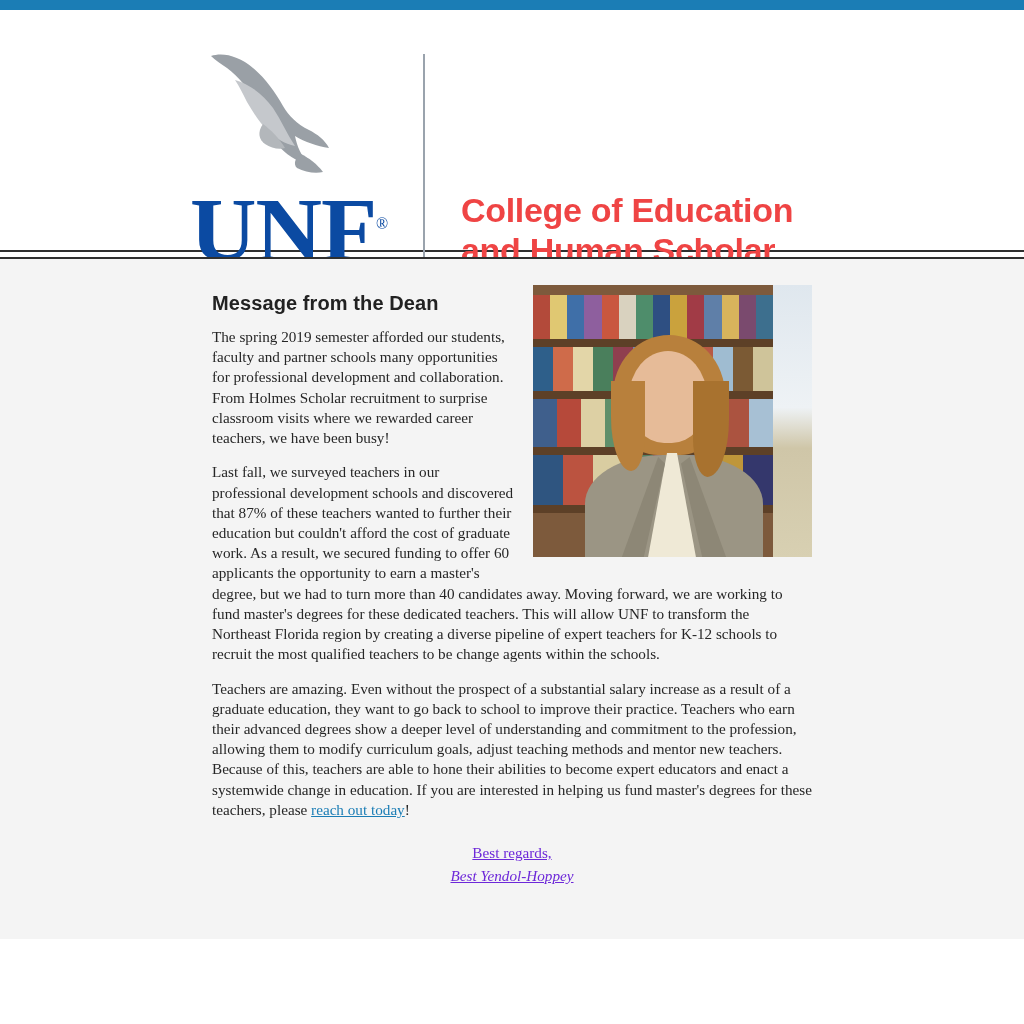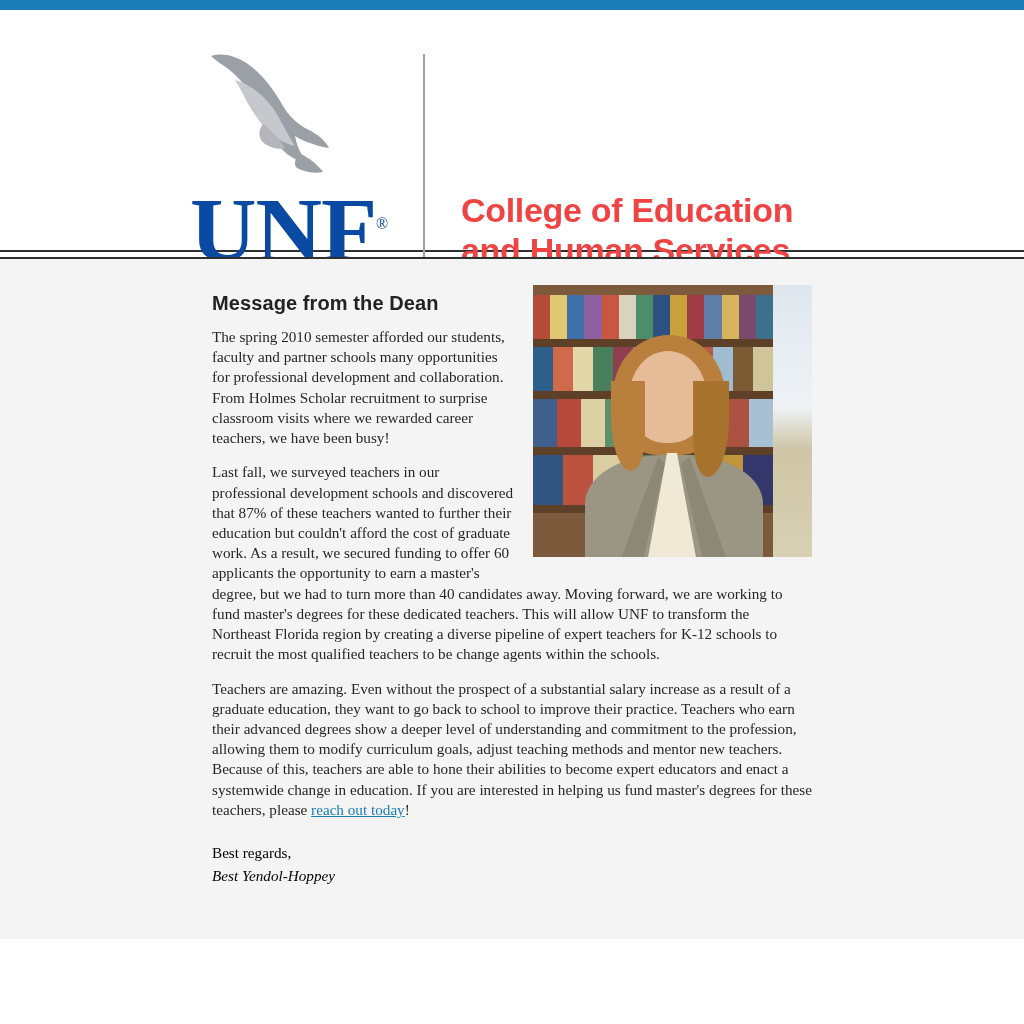--- a/index.html
+++ b/index.html
@@ -237,25 +237,27 @@
     line-height: 1.33;
     color: #262626;
     margin: 0 0 14px 0;
     text-align: left;
   }
   .link {
     color: #1b7db5;
     text-decoration: underline;
   }
   .signoff {
+    text-align: center;
     font-family: "Liberation Serif", serif;
     font-size: 15.2px;
-    color: #000000;
+    color: #6d28d9;
     margin-top: 22px;
     line-height: 1.5;
+    text-decoration: underline;
   }
   .signoff .name {
     font-style: italic;
   }
   .clear { clear: both; }
 </style>
 </head>
 <body>
 
 <div class="page">
@@ -271,21 +273,21 @@
             <path d="M30 30 C44 34 58 44 68 58 C76 70 82 84 90 96 C80 94 70 88 62 80 C54 72 48 62 42 52 C38 44 34 36 30 30 Z" fill="#c5c8cc"></path>
             <path d="M96 104 C104 108 112 114 118 122 C110 124 100 122 92 118 C88 114 90 108 96 104 Z" fill="#9aa0a6"></path>
             <path d="M58 74 C66 80 74 88 80 98 C74 100 66 98 60 94 C54 90 52 82 58 74 Z" fill="#b3b7bb"></path>
           </svg>
         </div>
         <div class="unf-word"><span>UNF</span><sup>®</sup></div>
       </div>
       <div class="divider-vert"></div>
       <div class="college-name">
         <div>College of Education</div>
-        <div>and Human Services</div>
+        <div>and Human Scholar</div>
       </div>
     </div>
   </div>
 
   <div class="rule-dark"></div>
   <div class="rule-gap"></div>
 
   <div class="body-area">
     <div class="content">
 
@@ -353,21 +355,21 @@
         <div class="person-hair-l"></div>
         <div class="person-hair-r"></div>
         <div class="person-body"></div>
         <div class="person-shirt"></div>
         <div class="person-lapel-l"></div>
         <div class="person-lapel-r"></div>
       </div>
 
       <h2 class="dean-title">Message from the Dean</h2>
 
-      <p class="body-text">The spring 2010 semester afforded our students, faculty and partner schools many opportunities for professional development and collaboration. From Holmes Scholar recruitment to surprise classroom visits where we rewarded career teachers, we have been busy!</p>
+      <p class="body-text">The spring 2019 semester afforded our students, faculty and partner schools many opportunities for professional development and collaboration. From Holmes Scholar recruitment to surprise classroom visits where we rewarded career teachers, we have been busy!</p>
       <p class="body-text">Last fall, we surveyed teachers in our professional development schools and discovered that 87% of these teachers wanted to further their education but couldn't afford the cost of graduate work. As a result, we secured funding to offer 60 applicants the opportunity to earn a master's degree, but we had to turn more than 40 candidates away. Moving forward, we are working to fund master's degrees for these dedicated teachers. This will allow UNF to transform the Northeast Florida region by creating a diverse pipeline of expert teachers for K-12 schools to recruit the most qualified teachers to be change agents within the schools.</p>
 
       <div class="clear"></div>
 
       <p class="body-text"><span>Teachers are amazing. Even without the prospect of a substantial salary increase as a result of a graduate education, they want to go back to school to improve their practice. Teachers who earn their advanced degrees show a deeper level of understanding and commitment to the profession, allowing them to modify curriculum goals, adjust teaching methods and mentor new teachers. Because of this, teachers are able to hone their abilities to become expert educators and enact a systemwide change in education. If you are interested in helping us fund master's degrees for these teachers, please </span><a class="link" href="#">reach out today</a><span>!</span></p>
 
       <div class="signoff">
         <div>Best regards,</div>
         <div class="name">Best Yendol-Hoppey</div>
       </div>

